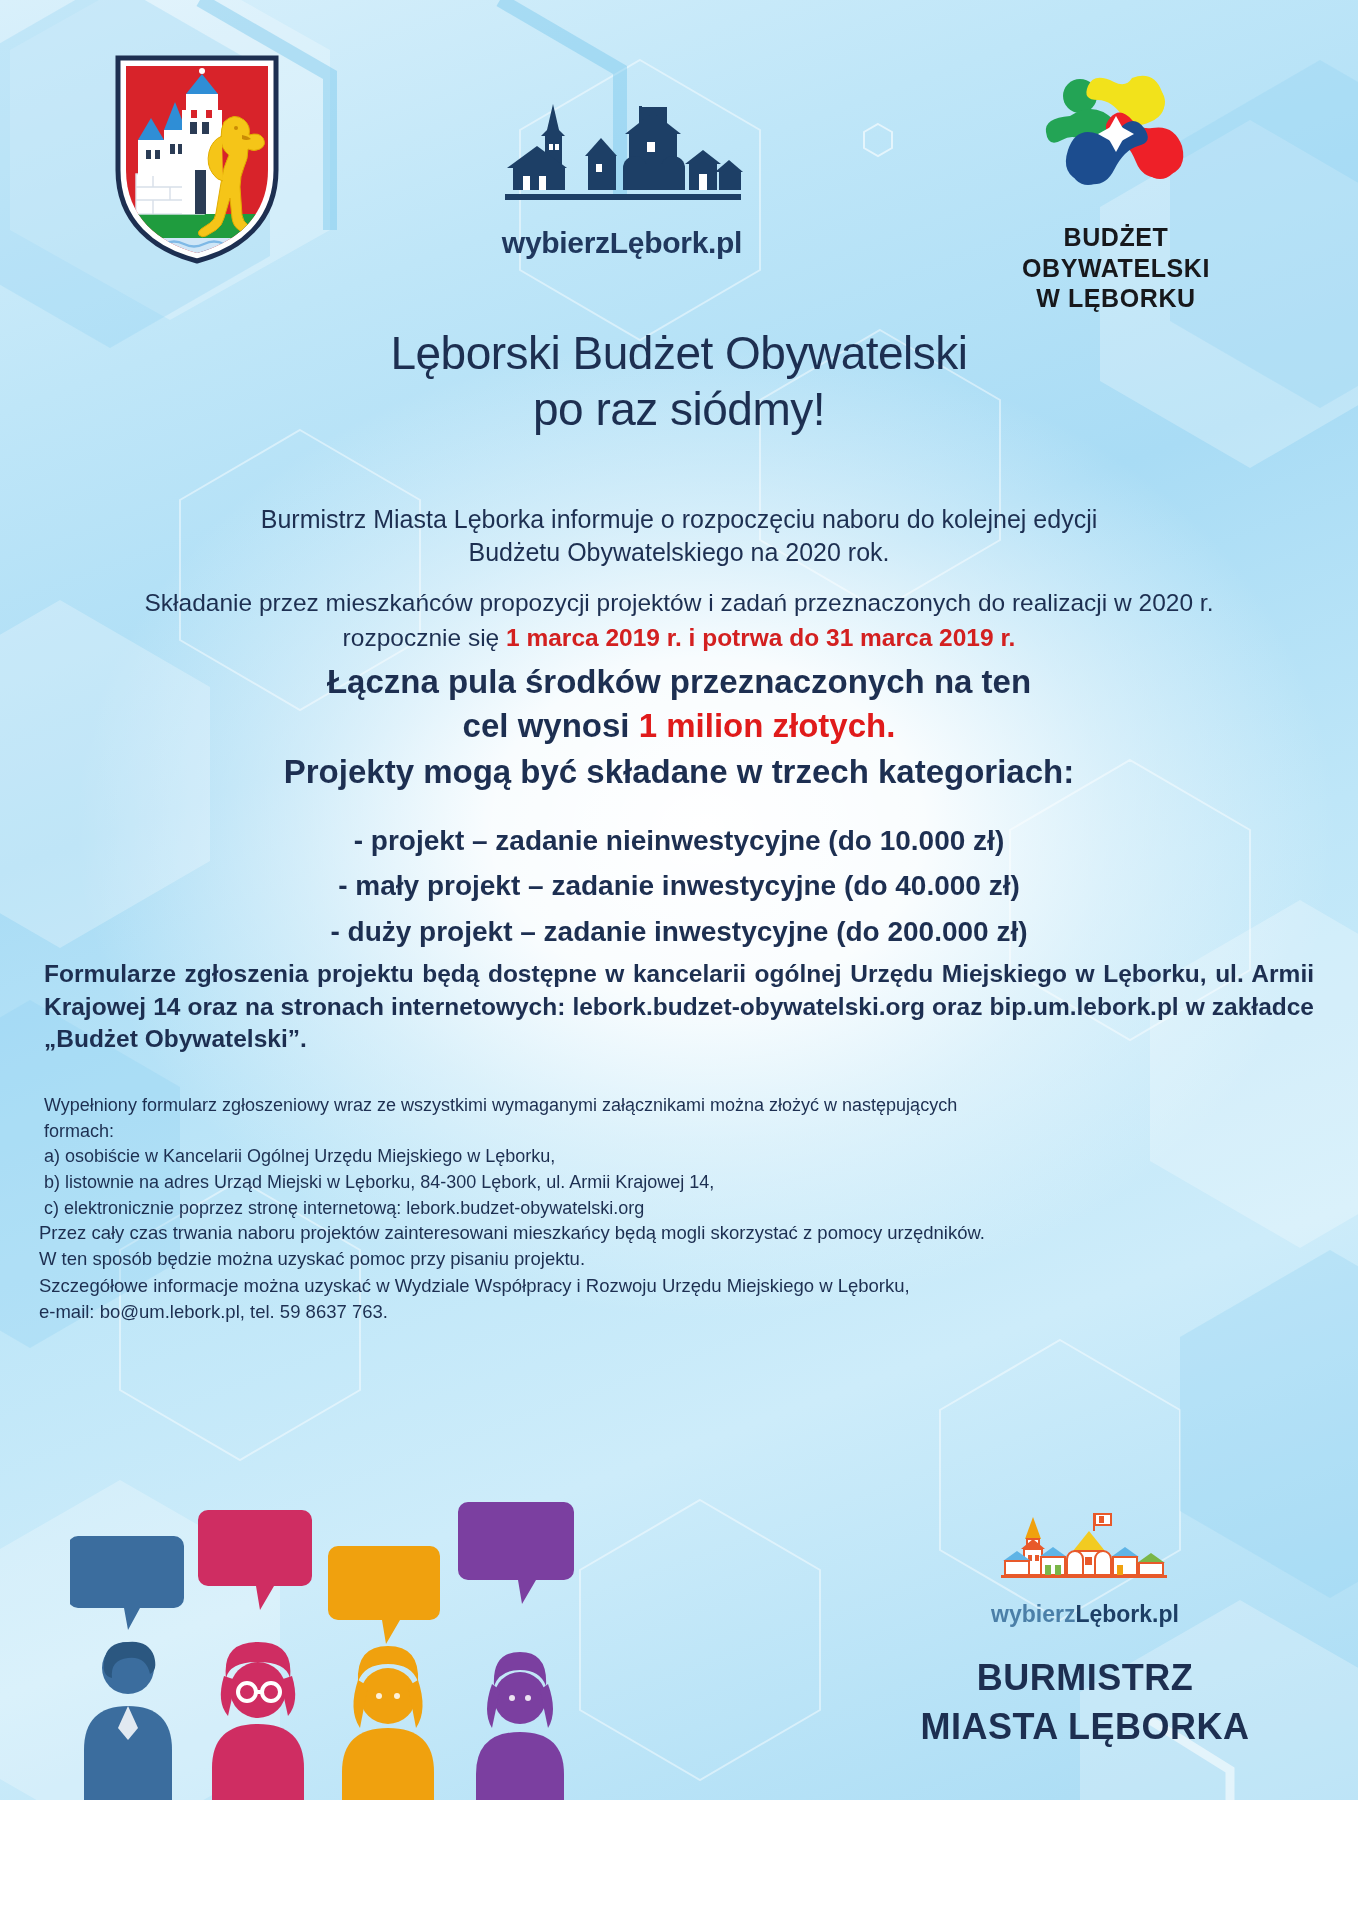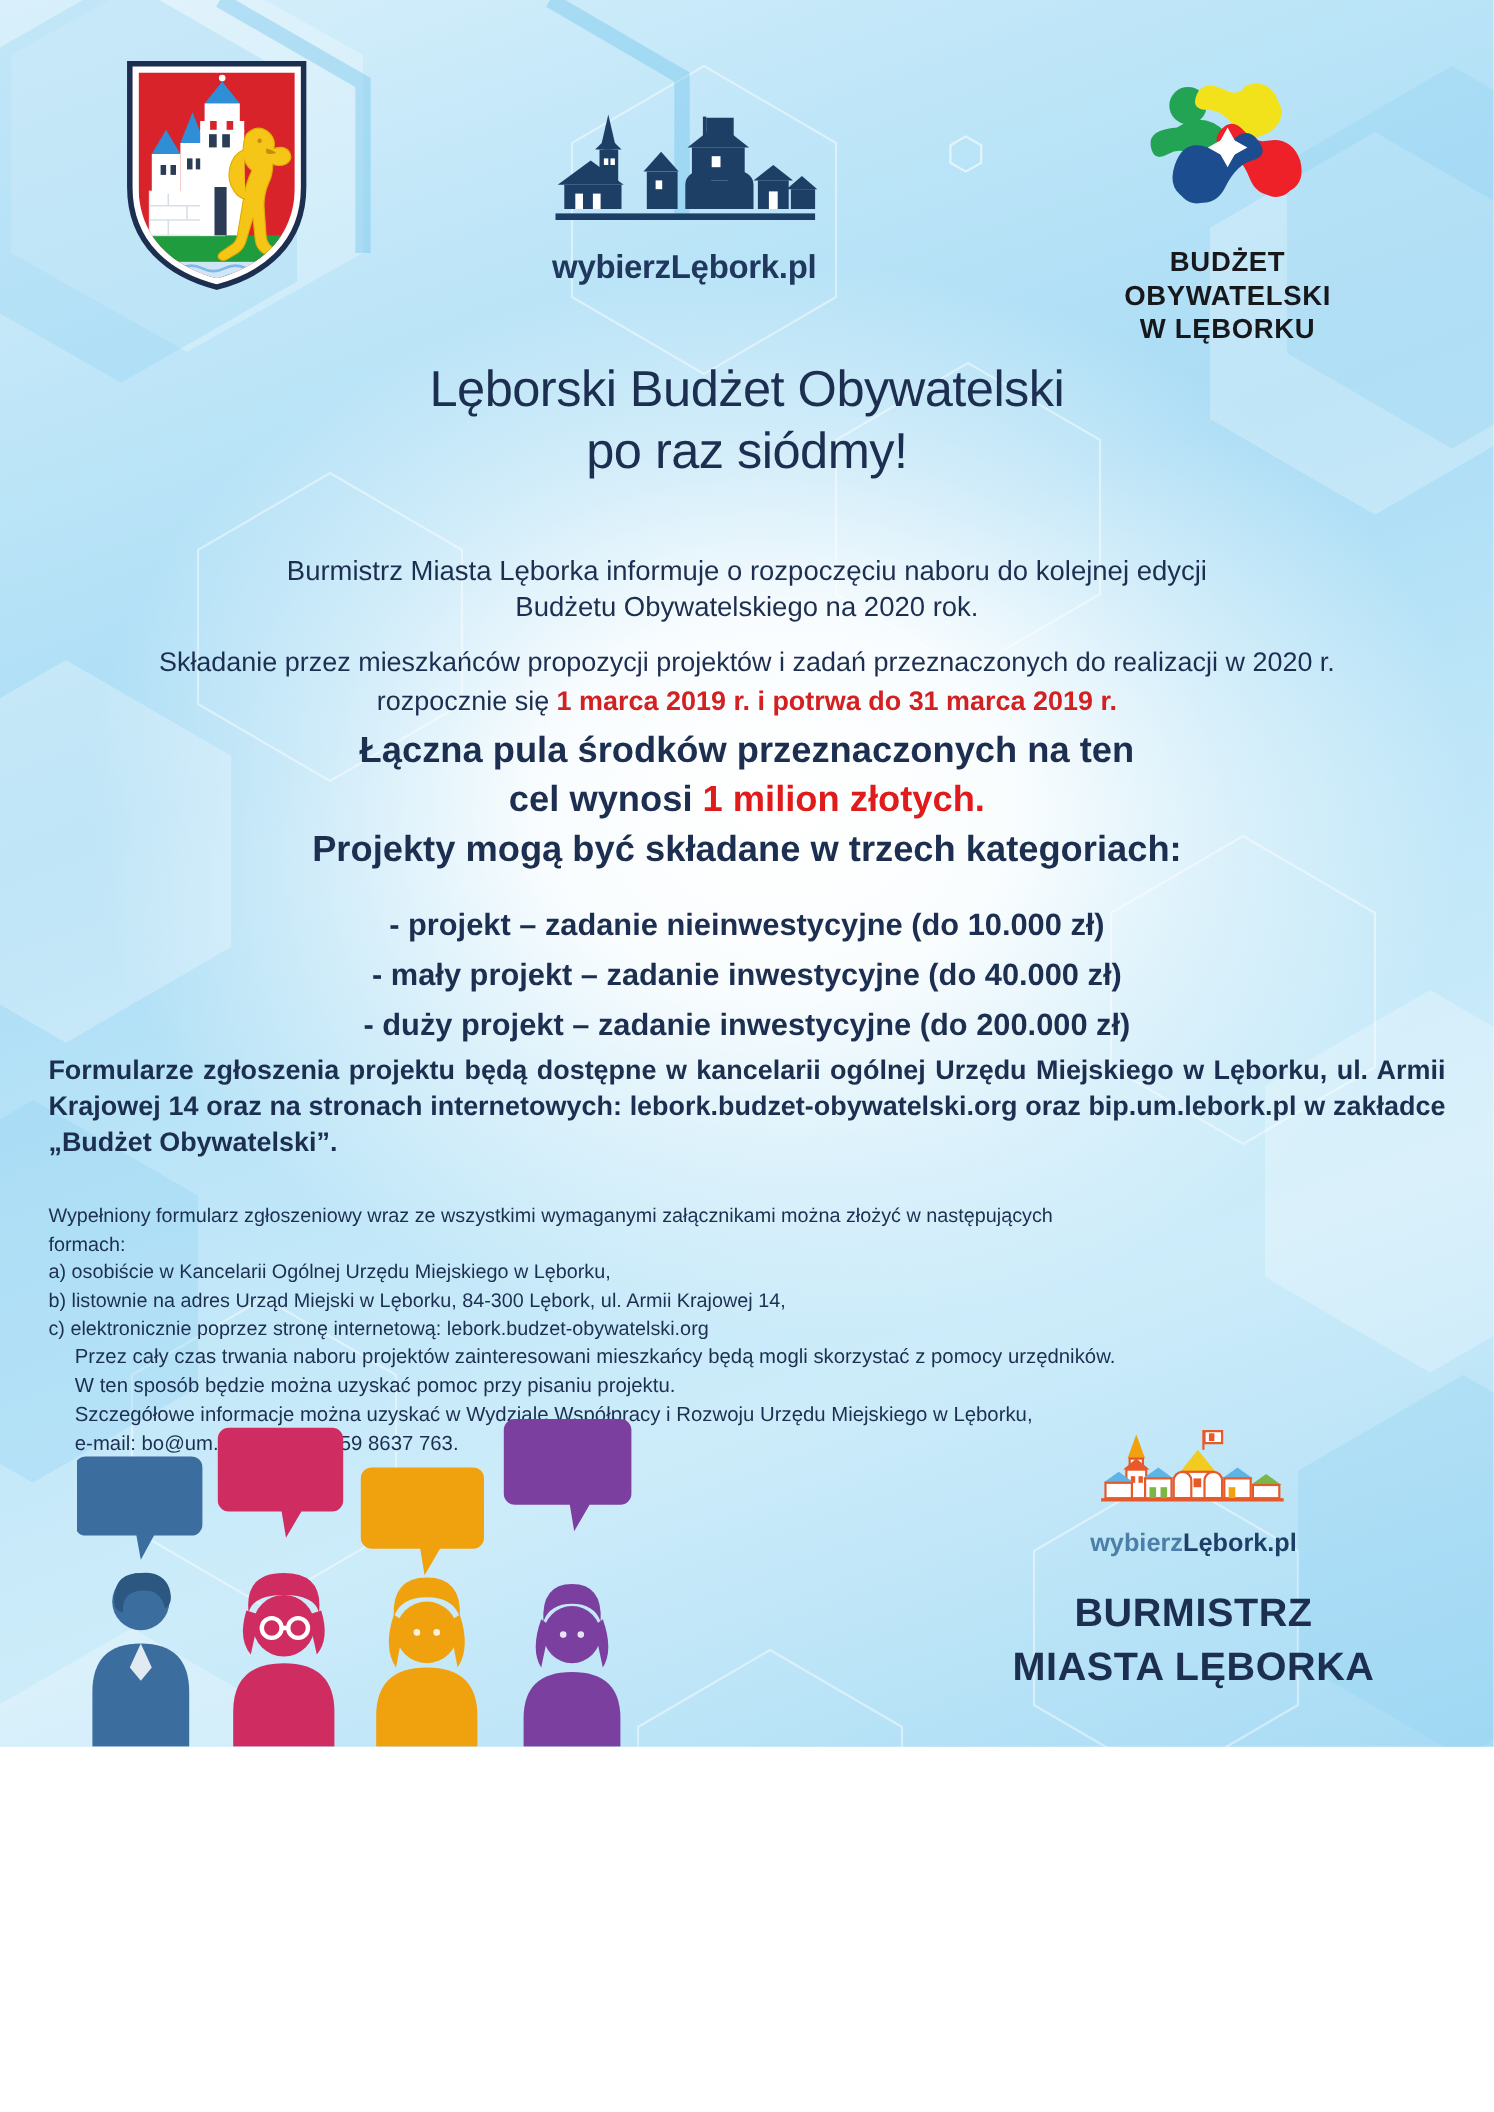--- a/index.html
+++ b/index.html
@@ -7,21 +7,21 @@
   html, body {
     width: 1358px;
     height: 1920px;
     overflow: hidden;
     font-family: "Liberation Sans", sans-serif;
   }
 
   .poster {
     position: relative;
     width: 1358px;
-    height: 1588px;
+    height: 1800px;
     background:
       radial-gradient(ellipse 900px 700px at 52% 46%, #ffffff 0%, rgba(255,255,255,0.92) 24%, rgba(243,250,253,0.55) 45%, rgba(210,238,250,0.0) 70%),
       linear-gradient(160deg, #d9f0fb 0%, #bfe6f8 18%, #a9dcf5 38%, #bee6f8 56%, #cdecfa 74%, #a7dbf4 100%);
     overflow: hidden;
   }
 
   
   .bg-deco { position: absolute; inset: 0; pointer-events: none; }
 
   
@@ -125,21 +125,21 @@
     line-height: 1.43;
     text-align: left;
     padding: 0 44px;
   }
 
   .fine2 {
     top: 1220px;
     font-size: 18.5px;
     line-height: 1.43;
     text-align: left;
-    padding: 0 68px;
+    padding: 0 39px;
   }
 
   
   .bottom-people {
     position: absolute;
     left: 70px;
     bottom: 0;
     width: 640px;
     height: 300px;
   }

